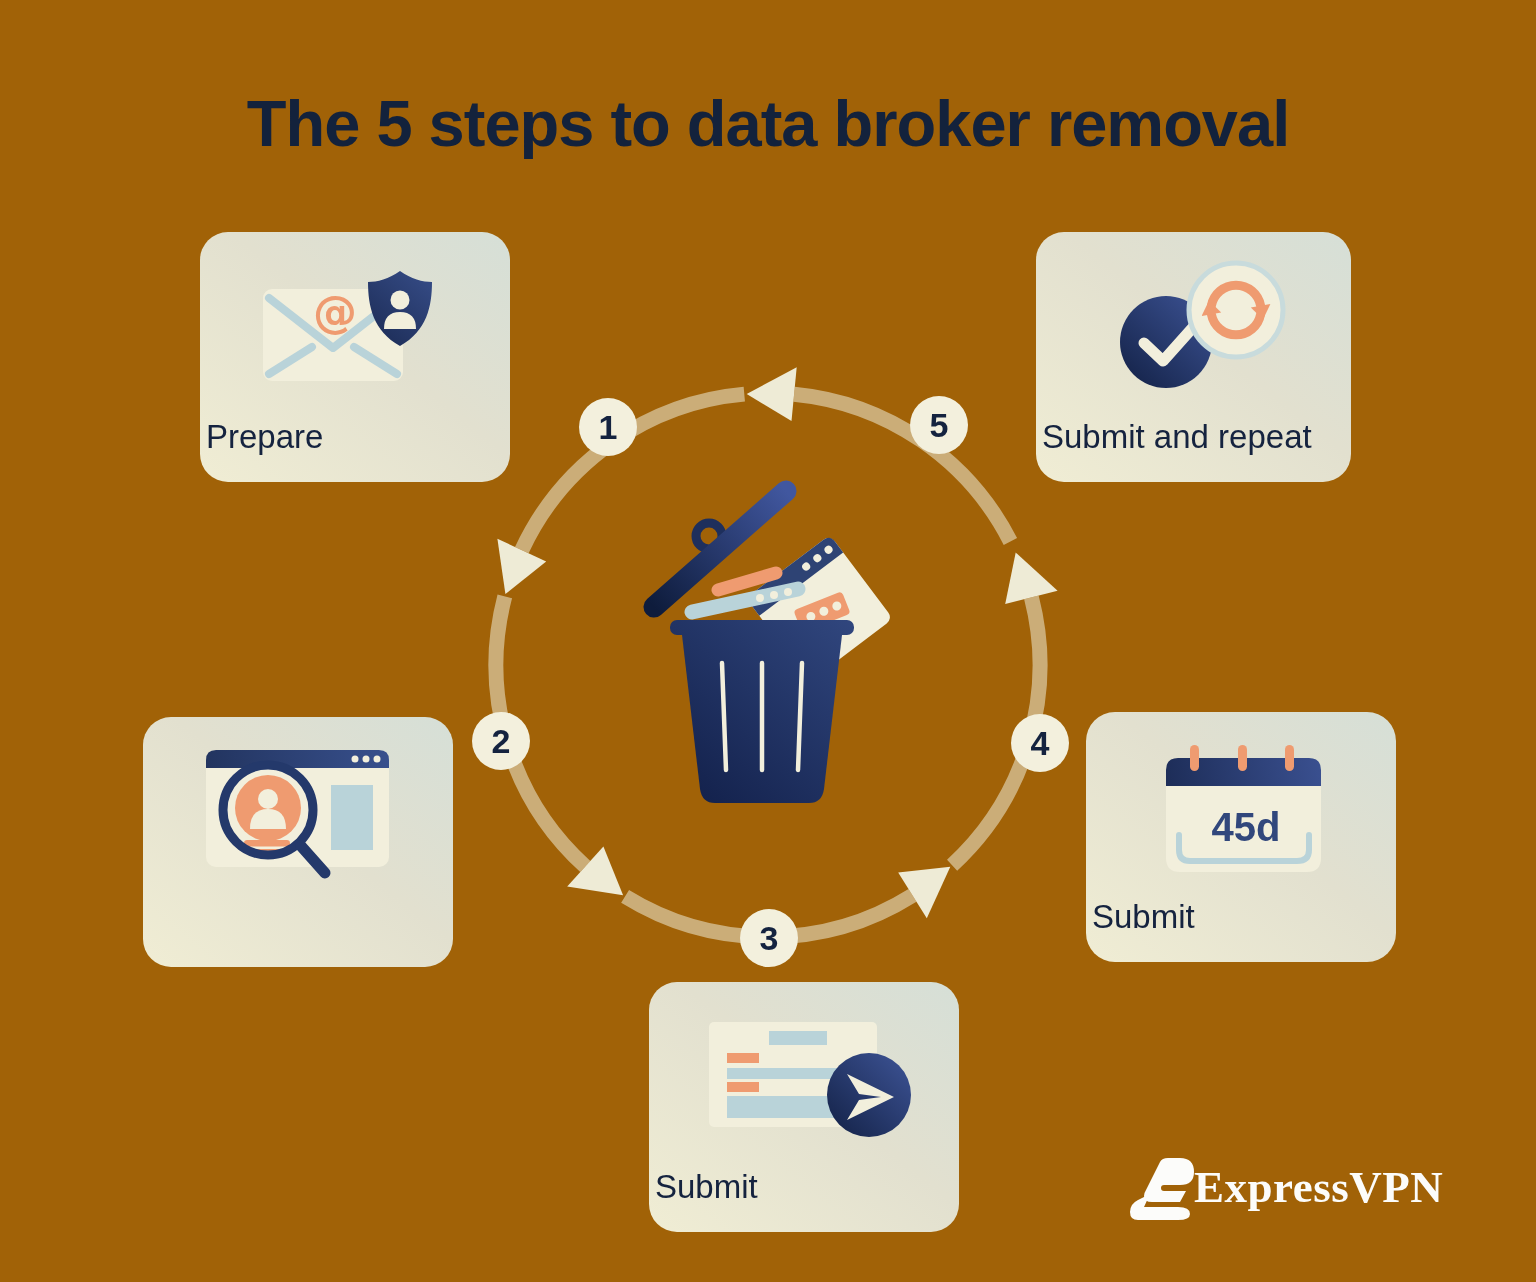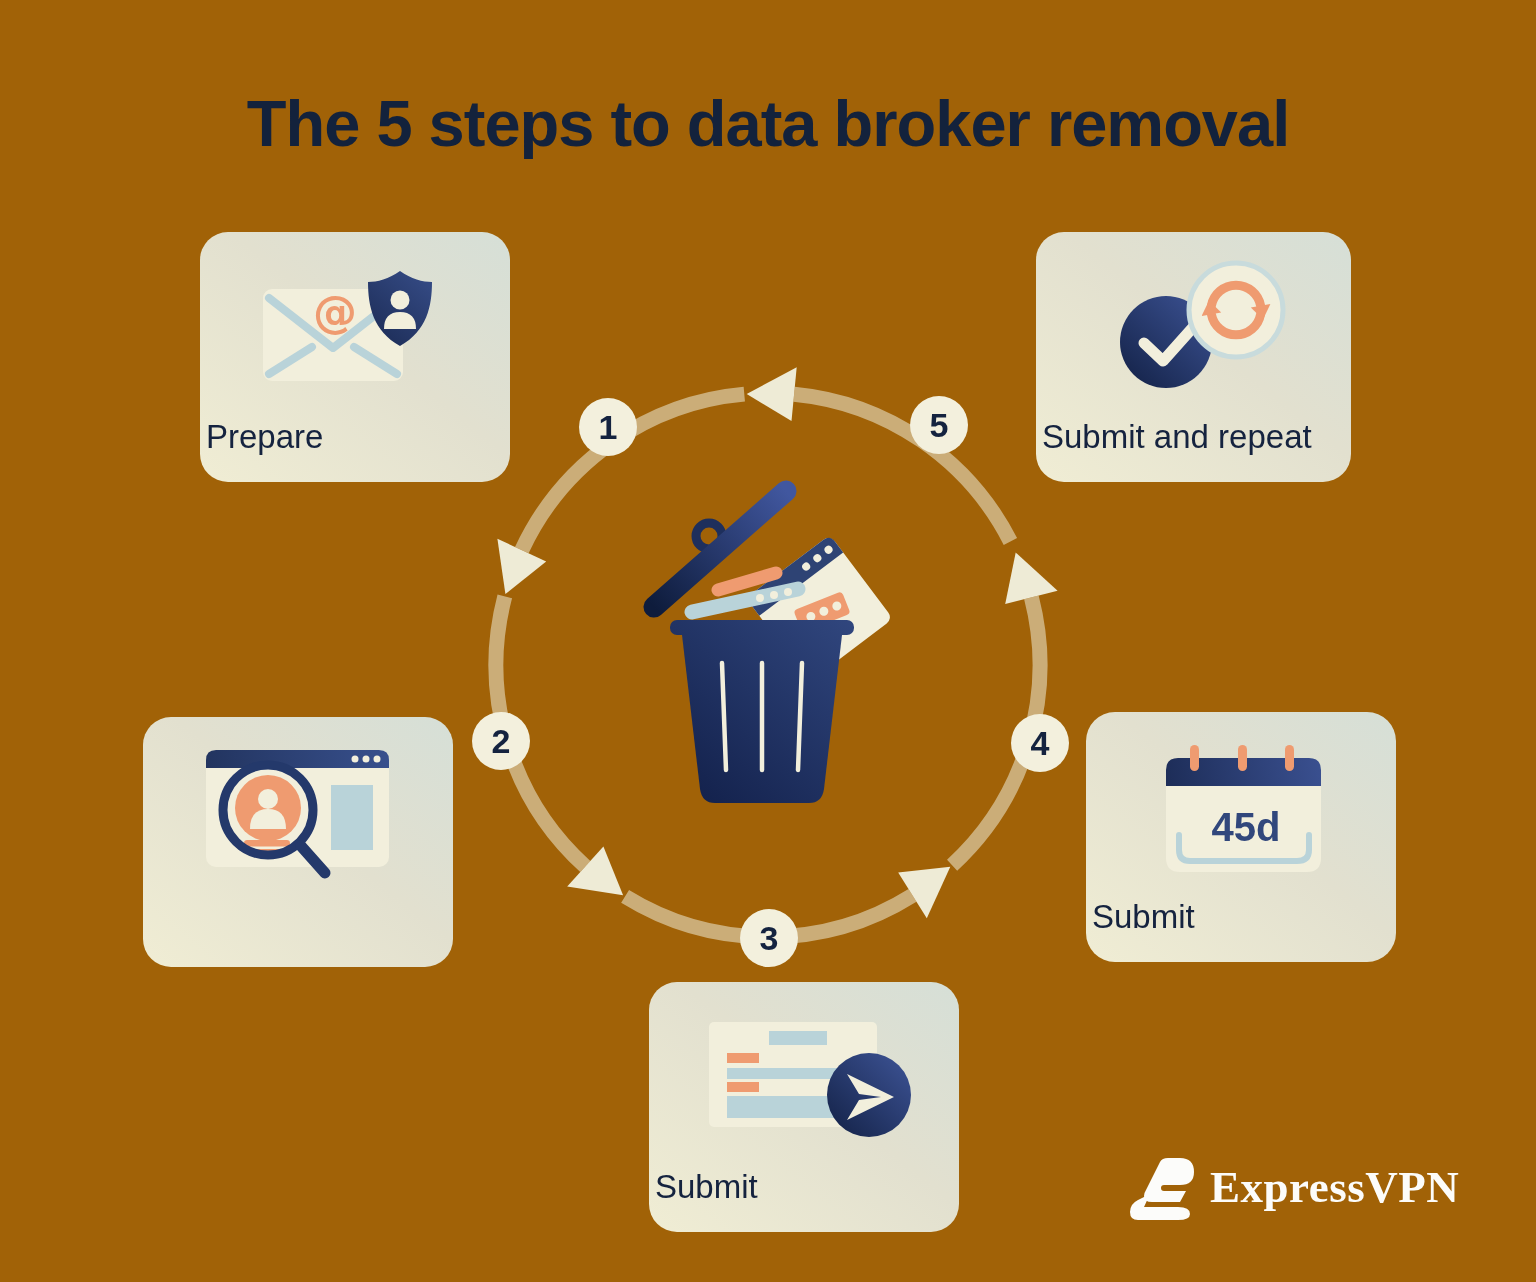--- a/index.html
+++ b/index.html
@@ -15,21 +15,21 @@
   .badge-4{left:1011px;top:714px;} .badge-5{left:910px;top:396px;}
   .card{position:absolute;width:310px;height:250px;border-radius:28px;
         background:linear-gradient(to bottom left,#d6dfd7 0%,#e2e0cf 45%,#f0edd4 100%);}
   .card-prepare{left:200px;top:232px;} .card-verify{left:1036px;top:232px;width:315px;}
   .card-locate{left:143px;top:717px;} .card-track{left:1086px;top:712px;border-radius:29px;}
   .card-submit{left:613px;top:982px;margin-left:36px;}
   .icon-wrap{position:absolute;top:20px;left:0;right:0;bottom:75px;display:flex;
              align-items:center;justify-content:center;}
   .step-label{position:absolute;bottom:26px;left:0;width:100%;text-align:left;
               font-size:33px;font-weight:500;color:#15233f;padding-left:6px;}
-  .brand{position:absolute;left:1124px;top:1152px;display:flex;align-items:center;gap:16px;}
+  .brand{position:absolute;left:1124px;top:1152px;display:flex;align-items:center;}
   .brand-text{font-family:"Liberation Serif",serif;font-size:45px;font-weight:bold;
               color:#fcfcfa;letter-spacing:0.5px;}
 </style>
 </head>
 <body>
 
 <div class="canvas">
 
   <h1 class="title">The 5 steps to data broker removal</h1>
 

